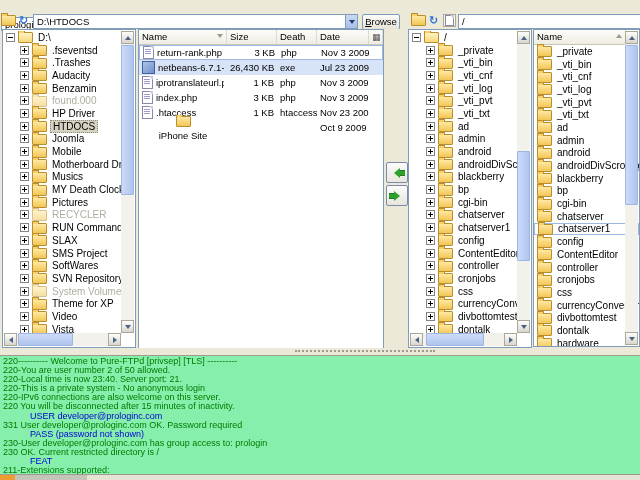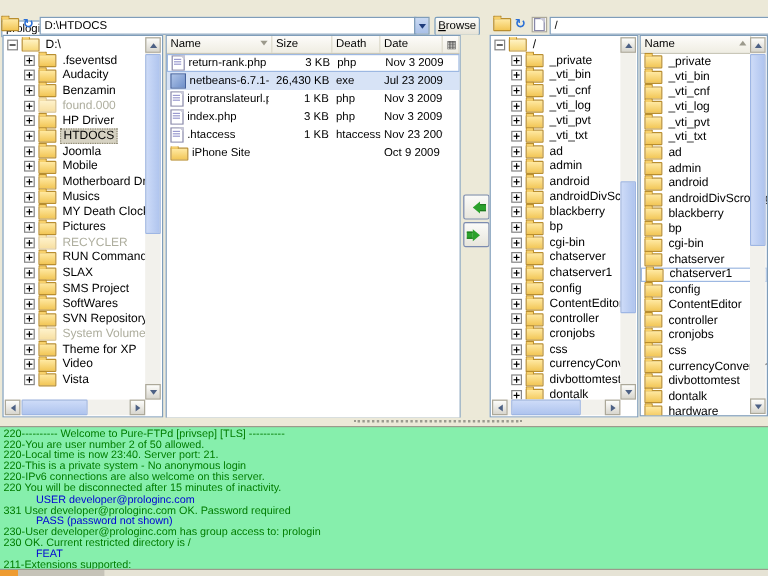--- a/index.html
+++ b/index.html
@@ -156,20 +156,25 @@
   <div class="tree" id="local-tree">
       <div class="trow">
         <span class="pm minus"></span>
         <span class="folder open"></span>
         <span class="lbl">D:\</span>
       </div>
       <div class="trow child">
         <span class="pm plus"></span>
         <span class="folder"></span>
         <span class="lbl">.fseventsd</span>
+      </div>
+      <div class="trow child">
+        <span class="pm plus"></span>
+        <span class="folder"></span>
+        <span class="lbl">.Trashes</span>
       </div>
       <div class="trow child">
         <span class="pm plus"></span>
         <span class="folder"></span>
         <span class="lbl">Audacity</span>
       </div>
       <div class="trow child">
         <span class="pm plus"></span>
         <span class="folder"></span>
         <span class="lbl">Benzamin</span>
@@ -346,21 +351,21 @@
           <span class="fi page">
             <span class="scr"></span>
           </span>
           <span style="overflow: hidden; white-space: nowrap;">.htaccess</span>
         </div>
         <div class="c r" style="width: 50px;">1 KB</div>
         <div class="c" style="width: 40px;">htaccess</div>
         <div class="c" style="width: 52px;">Nov 23 2009</div>
       </div>
       <div class="frow">
-        <div class="c name-c" style="width: 88px;">
+        <div class="c name-c" style="width: 88px; flex-direction: column;">
           <span class="folder fi" style="margin-left: 0px;"></span>
           <span style="overflow: hidden; white-space: nowrap;">iPhone Site</span>
         </div>
         <div class="c r" style="width: 50px;"></div>
         <div class="c" style="width: 40px;"></div>
         <div class="c" style="width: 52px;">Oct 9 2009</div>
       </div>
     </div>
 </div>
 

